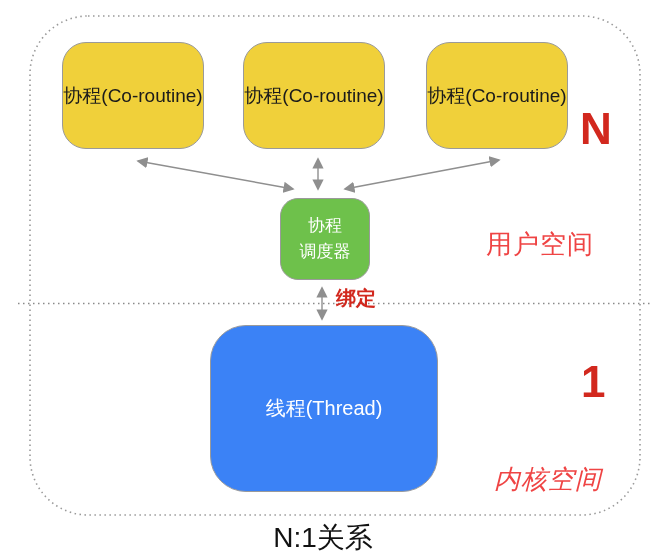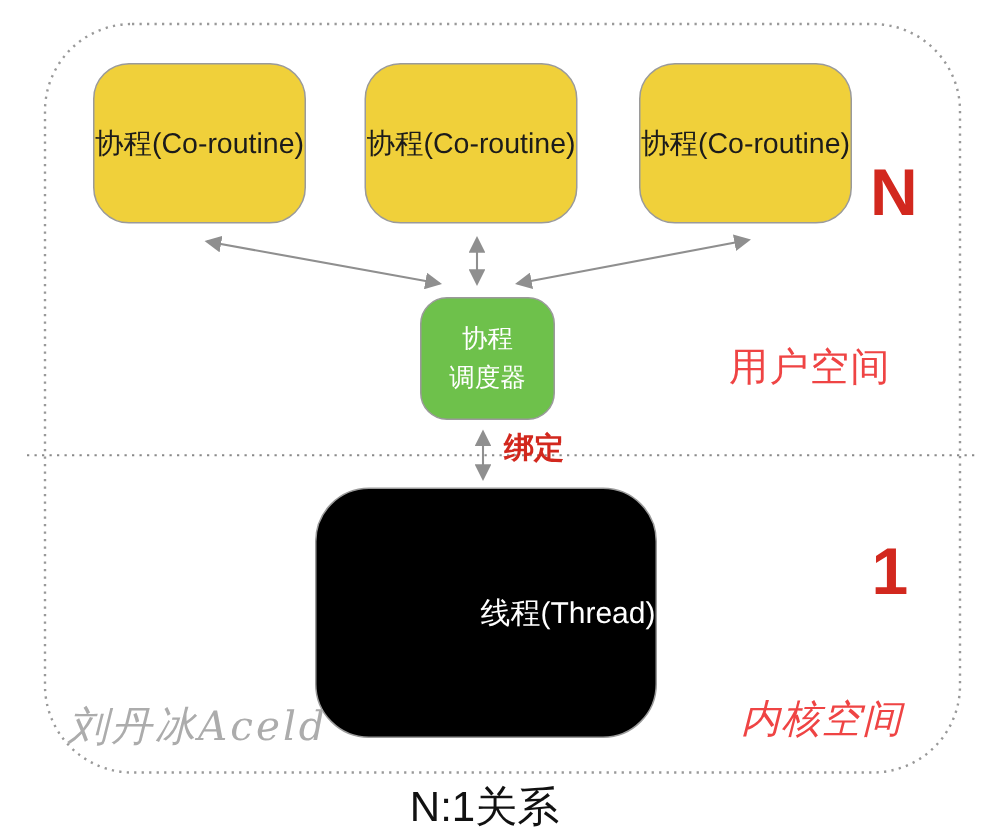--- a/index.html
+++ b/index.html
@@ -143,25 +143,24 @@
 
   <div class="node scheduler-box" style="background-color: rgb(110, 193, 75);">
     <span>协程</span>
     <span>调度器</span>
   </div>
 
   <div class="space-label user-space-label">用户空间</div>
 
   <div class="bind-label" style="color: rgb(210, 40, 30);">绑定</div>
 
-  <div class="node thread-box" style="background-color: #000000; justify-content: flex-end;">
+  <div class="node thread-box" style="background-color: #3b82f6;">
     <span>线程(Thread)</span>
   </div>
 
   <div class="count-label count-1" style="color: rgb(210, 40, 30);">1</div>
 
   <div class="space-label kernel-space-label">内核空间</div>
 
-  <div class="watermark" style="color: rgb(172, 172, 172);">刘丹冰Aceld</div>
 
   <div class="caption">N:1关系</div>
 
 </div>
 
 </body></html>

